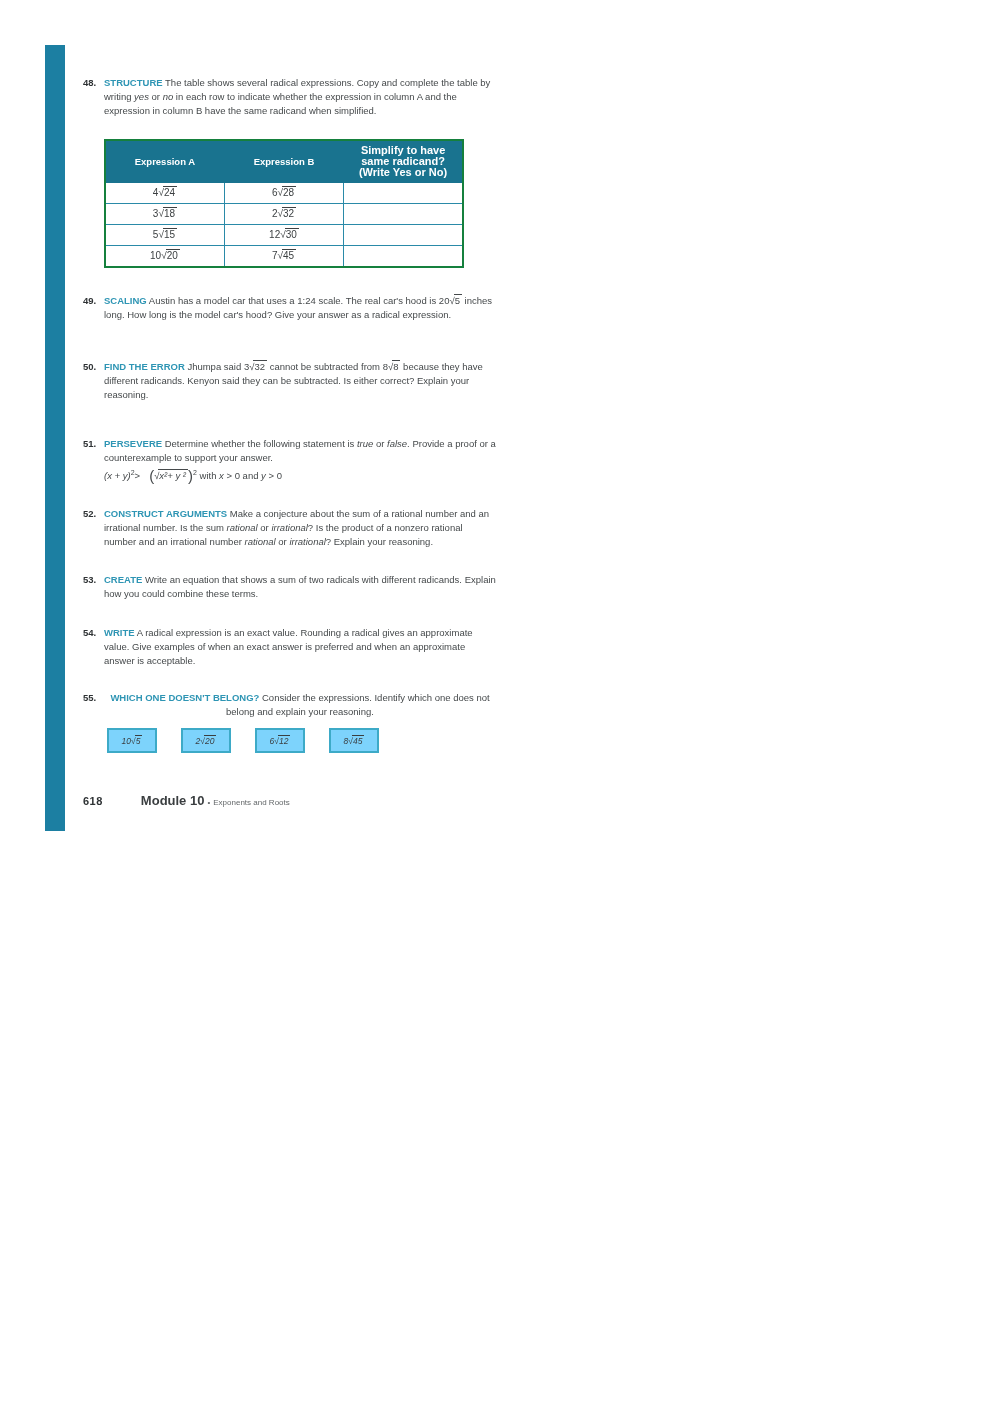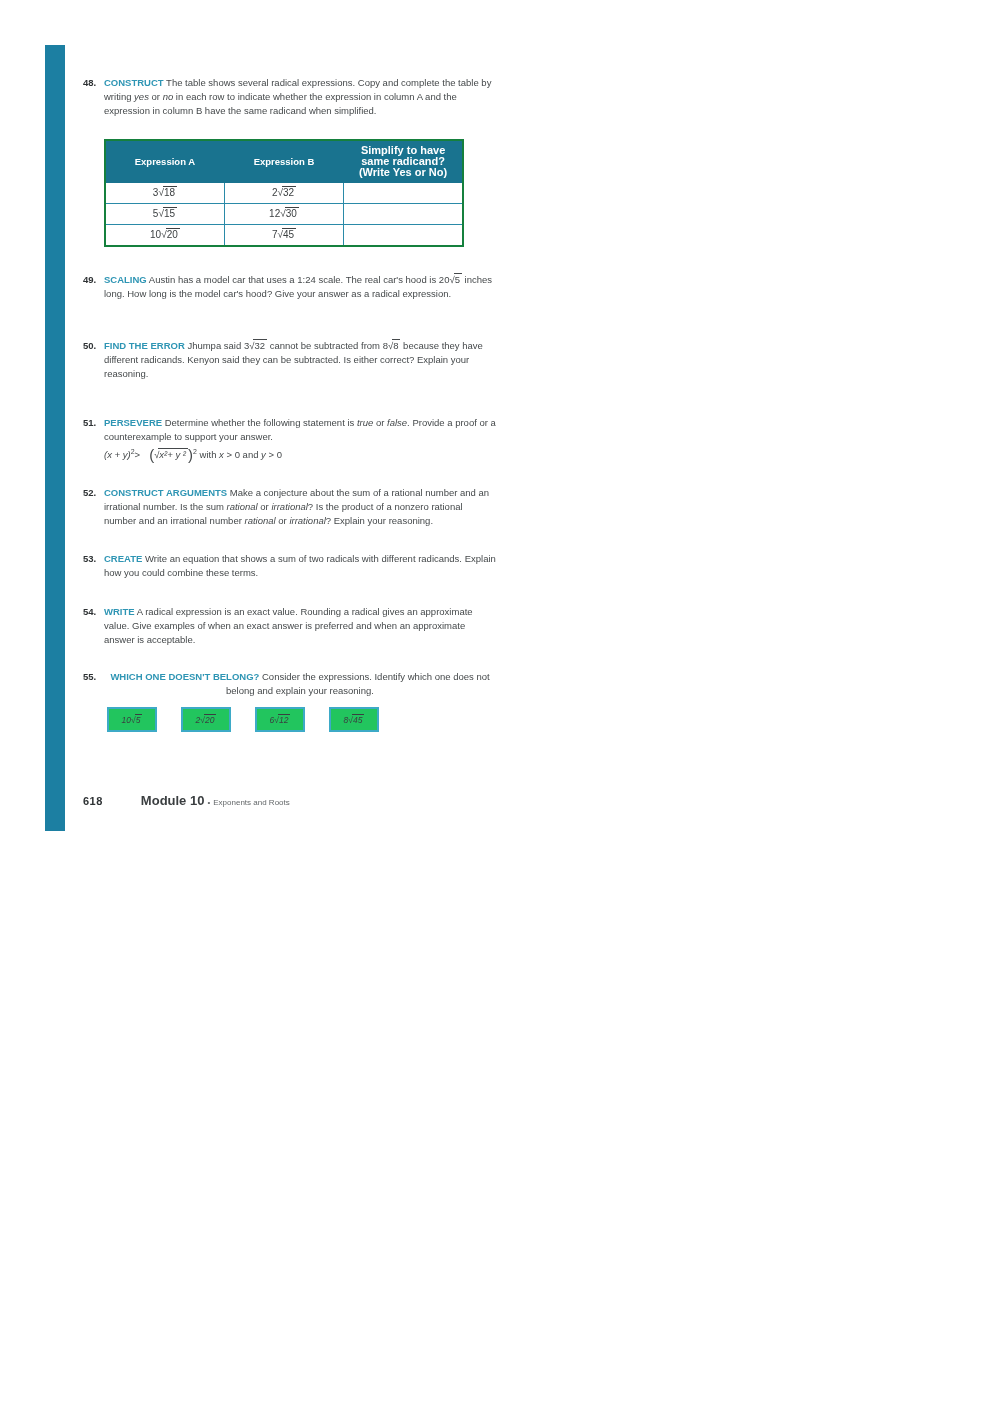--- a/index.html
+++ b/index.html
@@ -35,21 +35,21 @@
 
   
   .mline{display:block;margin-top:4px;color:#45494b;}
   .mline i{font-style:italic;}
   sup.msup{font-size:7px;line-height:0;vertical-align:4px;}
   .bigp{font-size:15px;vertical-align:-2px;}
   .msp{display:inline-block;width:9px;}
 
   
   .cards{display:flex;gap:24px;margin:9px 0 0 3px;}
-  .card{width:46px;height:21px;background:#22c55e;border:2px solid #3daac7;
+  .card{width:46px;height:21px;background:#7dd3fc;border:2px solid #3daac7;
     display:flex;align-items:center;justify-content:center;
     font-style:italic;font-size:8.5px;color:#3a3e40;}
 
   
   .footer{position:absolute;left:83px;top:791px;white-space:nowrap;color:#2f3335;}
   .footer .pageno{font-weight:bold;font-size:11px;letter-spacing:0.5px;}
   .footer .mod{font-weight:bold;font-size:13px;margin-left:38px;color:#3a3e40;}
   .footer .sep{font-size:8px;color:#64686a;margin:0 3px;}
   .footer .mtitle{font-size:8px;color:#64686a;}
 
@@ -66,32 +66,37 @@
 </head>
 <body>
 
 <div class="page">
   <div class="accent-bar"></div>
 
   <div class="content">
 
     <div class="problem" id="p48">
       <span class="pnum">48.</span>
-      <span class="ptag">CONSTRUCT</span><span> The table shows several radical expressions. Copy and complete the table by writing </span><i>yes</i><span> or </span><i>no</i><span> in each row to indicate whether the expression in column A and the expression in column B have the same radicand when simplified.</span>
+      <span class="ptag">STRUCTURE</span><span> The table shows several radical expressions. Copy and complete the table by writing </span><i>yes</i><span> or </span><i>no</i><span> in each row to indicate whether the expression in column A and the expression in column B have the same radicand when simplified.</span>
     </div>
 
     <table class="rtable">
       <thead>
         <tr>
           <th class="wide">Expression A</th>
           <th class="wide">Expression B</th>
           <th>Simplify to have same radicand? (Write Yes or No)</th>
         </tr>
       </thead>
       <tbody>
+        <tr>
+          <td><span class="rad"><span>4</span><span class="sq">√</span><span class="rv">24</span></span></td>
+          <td><span class="rad"><span>6</span><span class="sq">√</span><span class="rv">28</span></span></td>
+          <td></td>
+        </tr>
         <tr>
           <td><span class="rad"><span>3</span><span class="sq">√</span><span class="rv">18</span></span></td>
           <td><span class="rad"><span>2</span><span class="sq">√</span><span class="rv">32</span></span></td>
           <td></td>
         </tr>
         <tr>
           <td><span class="rad"><span>5</span><span class="sq">√</span><span class="rv">15</span></span></td>
           <td><span class="rad"><span>12</span><span class="sq">√</span><span class="rv">30</span></span></td>
           <td></td>
         </tr>

